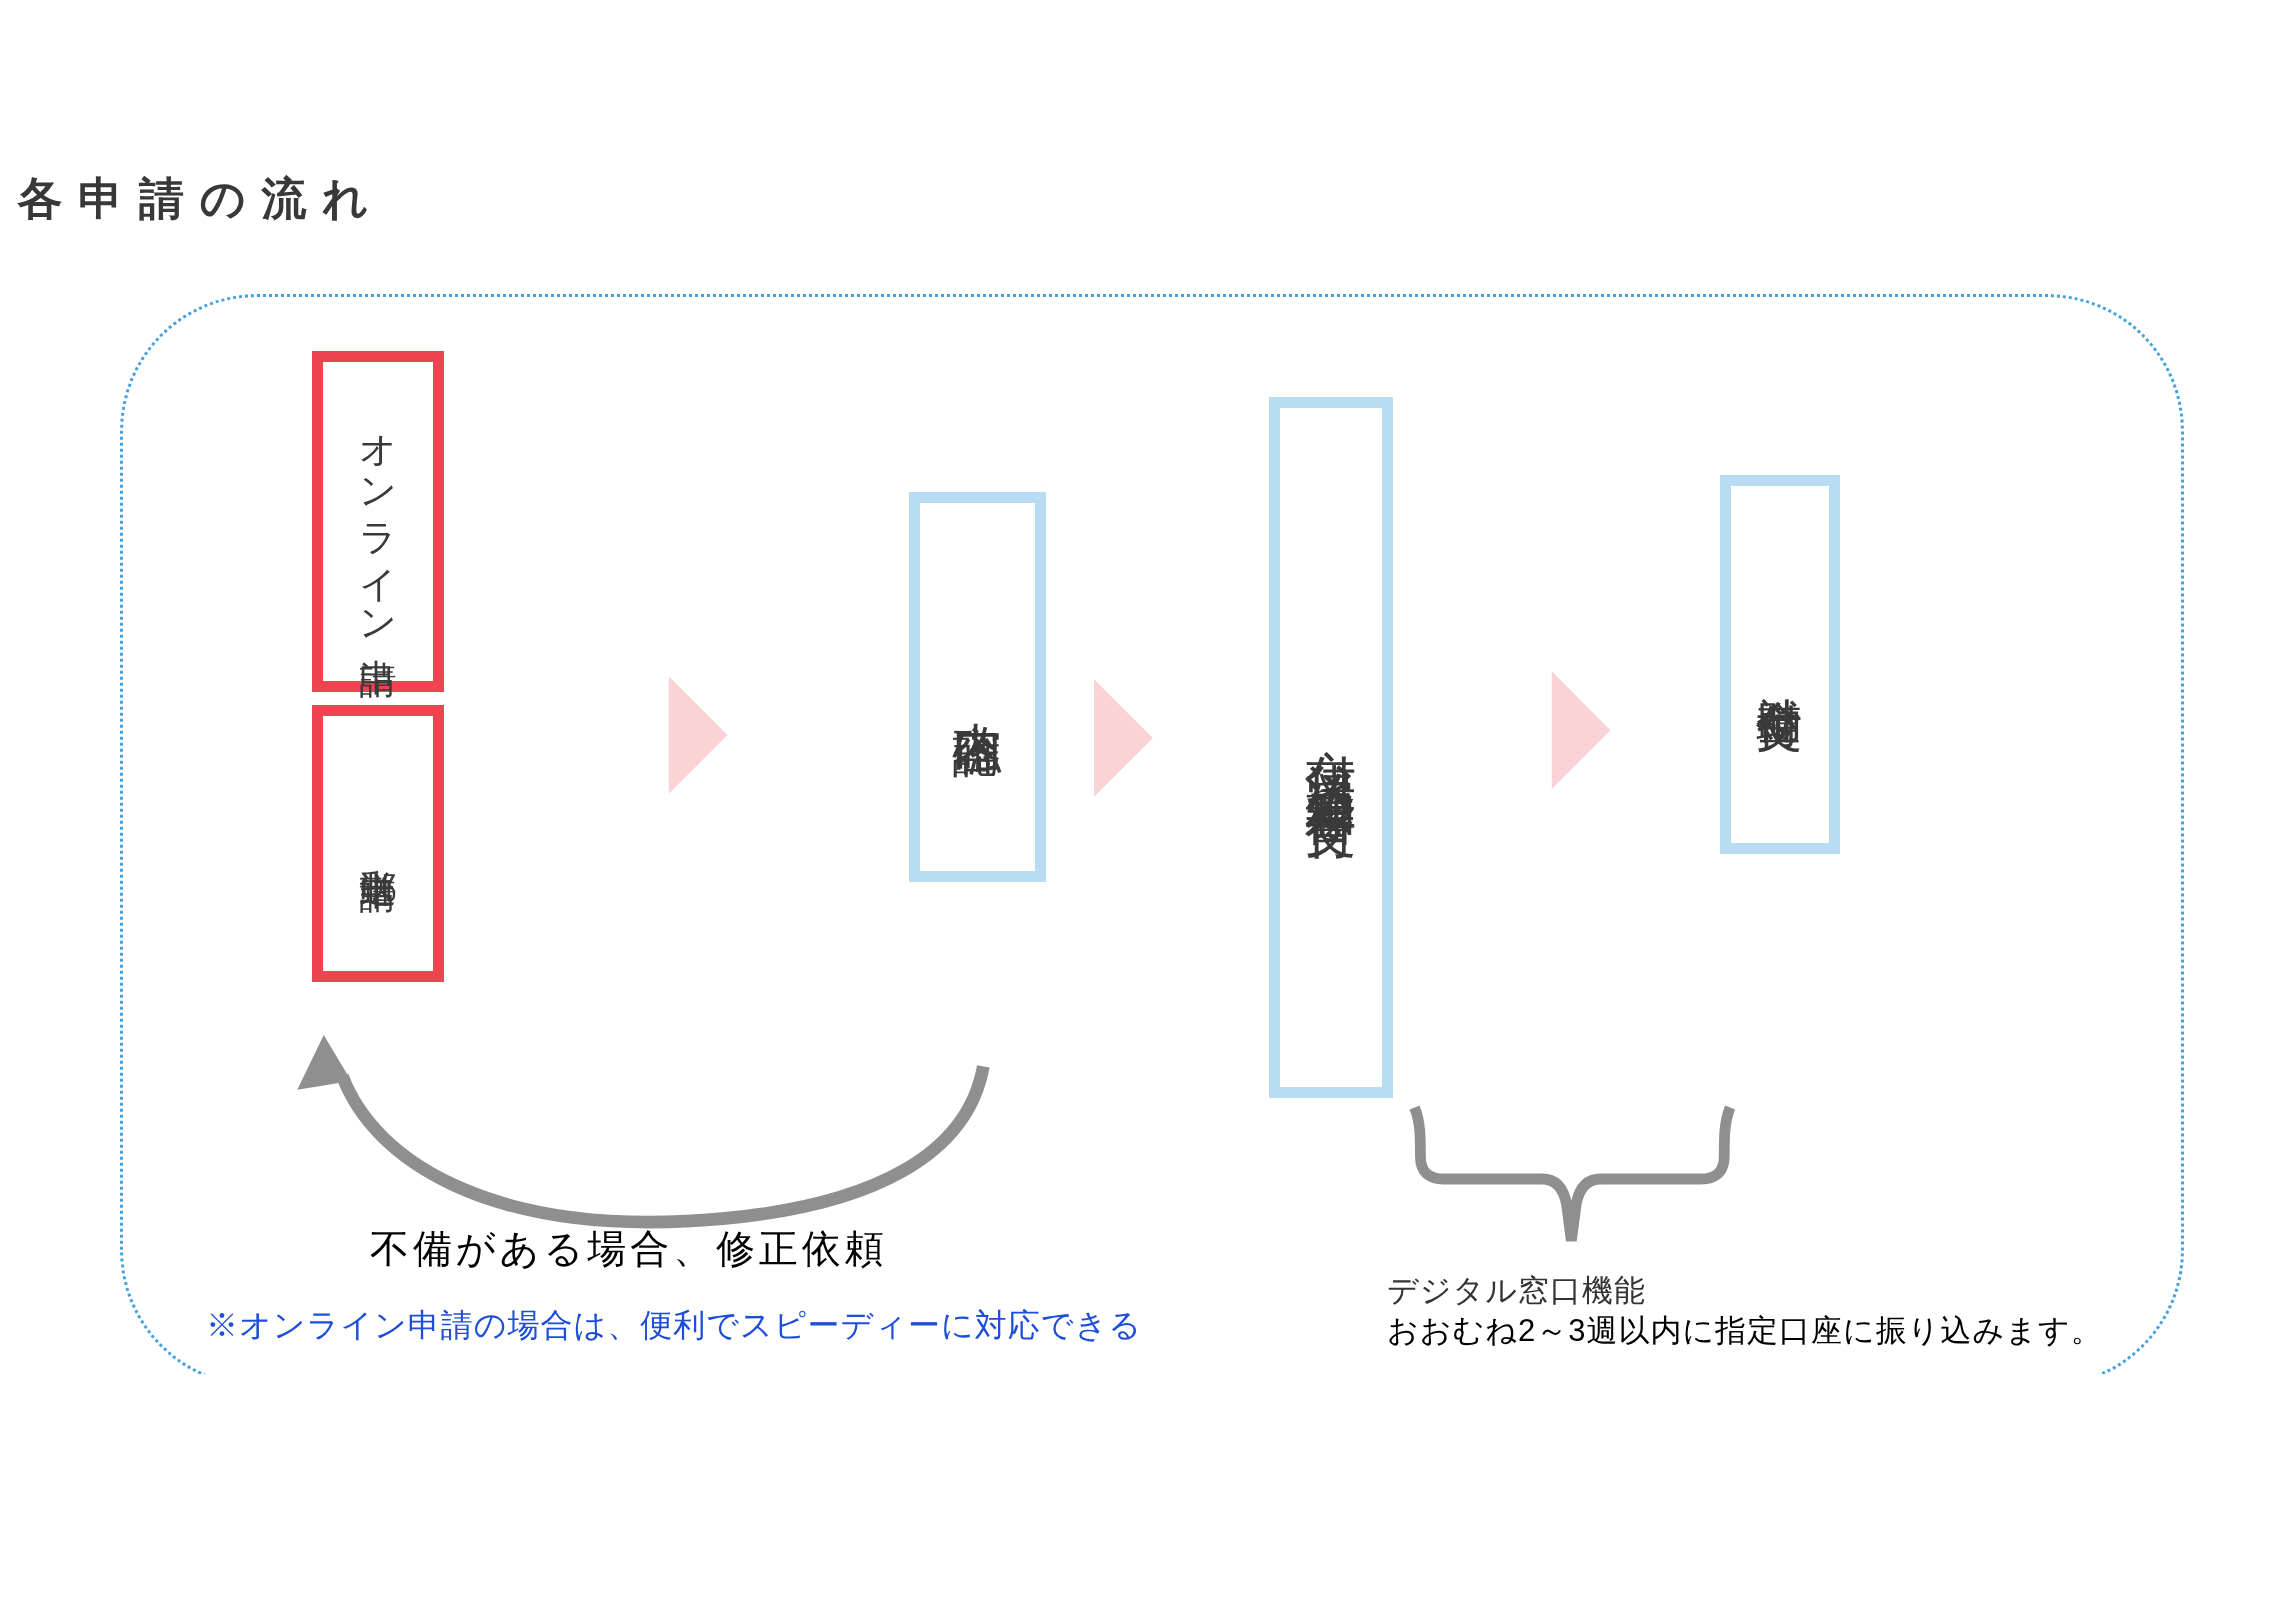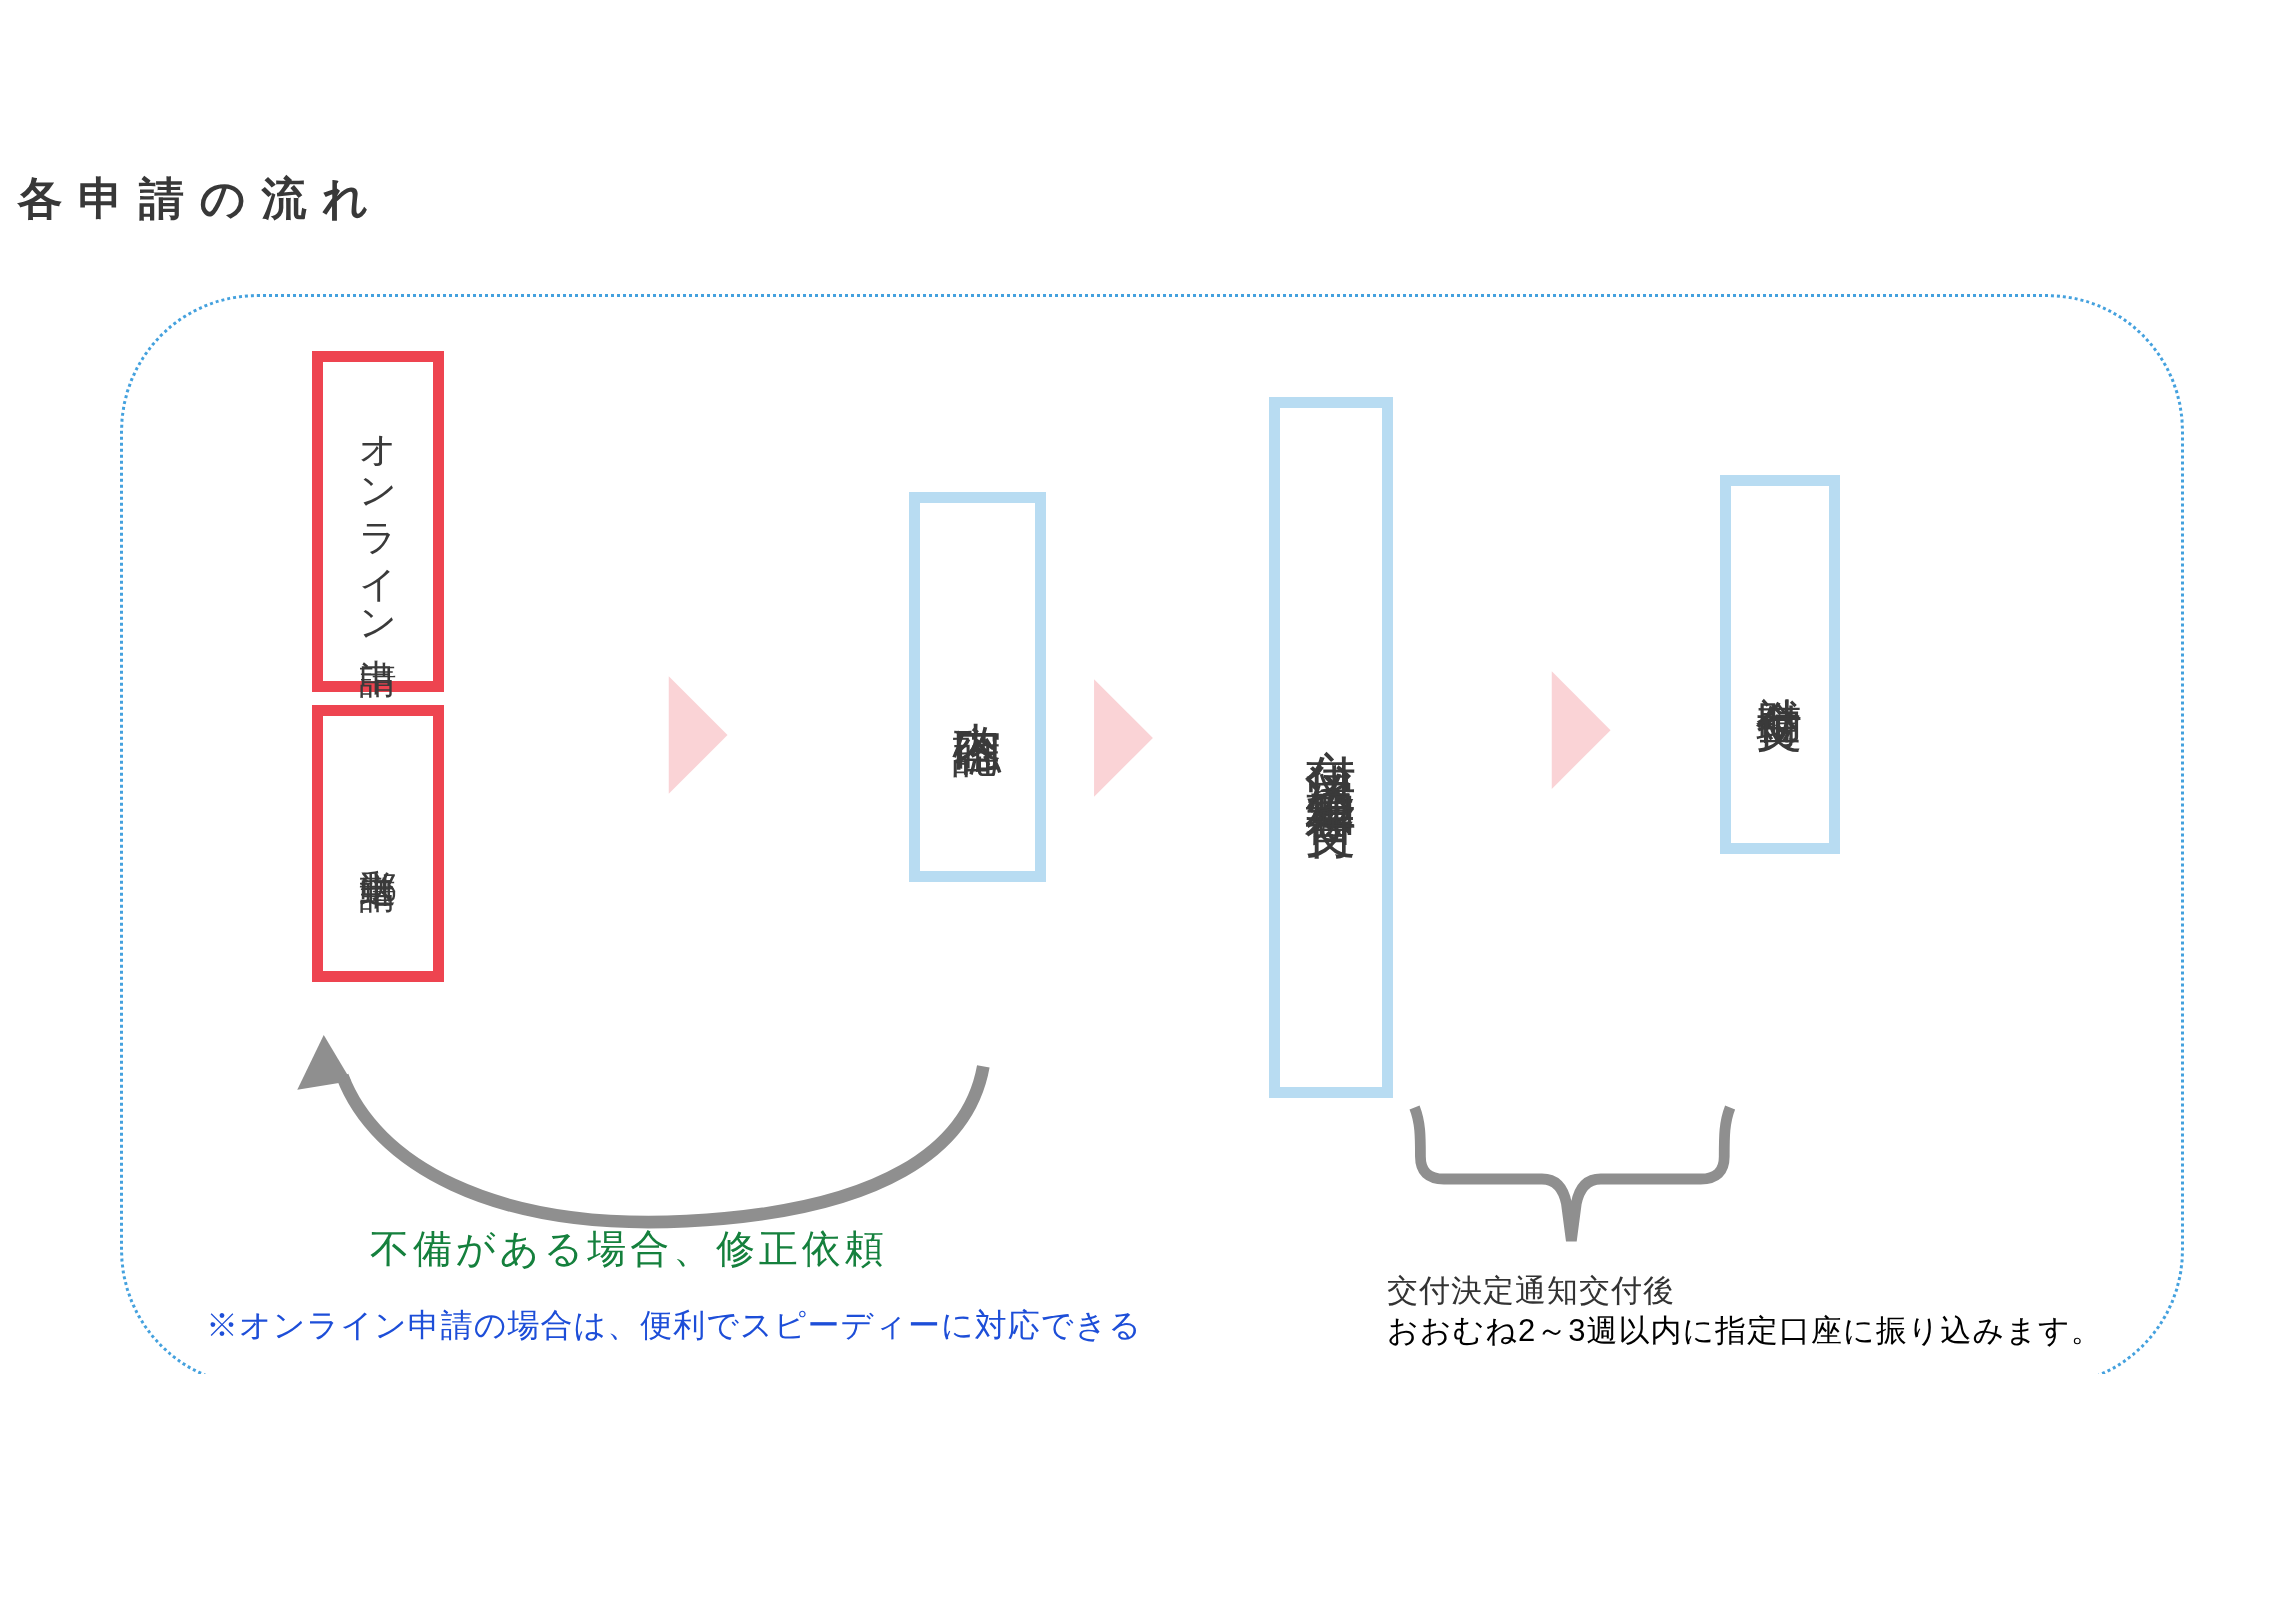--- a/index.html
+++ b/index.html
@@ -50,21 +50,21 @@
   #box-check .vtext{font-size:49px;letter-spacing:2px;}
   #box-notice{left:1269px;top:397px;width:124px;height:701px;}
   #box-notice .vtext{font-size:51px;letter-spacing:7.8px;}
   #box-notice .suffix{font-size:34px;letter-spacing:2px;}
   #box-subsidy{left:1720px;top:475px;width:120px;height:379px;}
   #box-subsidy .vtext{font-size:46px;letter-spacing:2px;}
   #overlay{left:0;top:0;width:2293px;height:1621px;pointer-events:none;}
   #loop-note{
     left:370px;top:1222px;
     font-size:39px;letter-spacing:3.9px;
-    color:#15803d;white-space:nowrap;
+    color:#000000;white-space:nowrap;
   }
   #footnote-line1{
     left:206px;top:1304px;
     font-size:32px;letter-spacing:1px;
     color:#1d4ed8;white-space:nowrap;
   }
   #footnote-line2{
     left:232px;top:1343px;
     font-size:32px;letter-spacing:1px;
     color:#333333;white-space:nowrap;
@@ -115,17 +115,17 @@
     <path d="M 1003 1088 C 988 1172 900 1236 700 1246 C 500 1256 382 1186 349 1098" fill="none" stroke="#8f8f8f" stroke-width="13"></path>
     <polygon points="330,1056 303,1112 358,1103" fill="#8f8f8f"></polygon>
 
     <path d="M 1443 1130 C 1449 1145 1449 1160 1449 1180 Q 1449 1203 1473 1203 L 1573 1203 Q 1593 1203 1598 1228 L 1603 1266 L 1608 1228 Q 1613 1203 1633 1203 L 1735 1203 Q 1759 1203 1759 1180 C 1759 1160 1759 1145 1765 1130" fill="none" stroke="#8f8f8f" stroke-width="11"></path>
   </svg>
 
   <div id="loop-note" class="abs">不備がある場合、修正依頼</div>
 
   <div id="footnote-line1" class="abs">※オンライン申請の場合は、便利でスピーディーに対応できる</div>
 
-  <div id="bracket-note-line1" class="abs">交付決定通知交付後</div>
+  <div id="bracket-note-line1" class="abs">デジタル窓口機能</div>
   <div id="bracket-note-line2" class="abs">おおむね2～3週以内に指定口座に振り込みます。</div>
 
 </div>
 
 
 </body></html>

